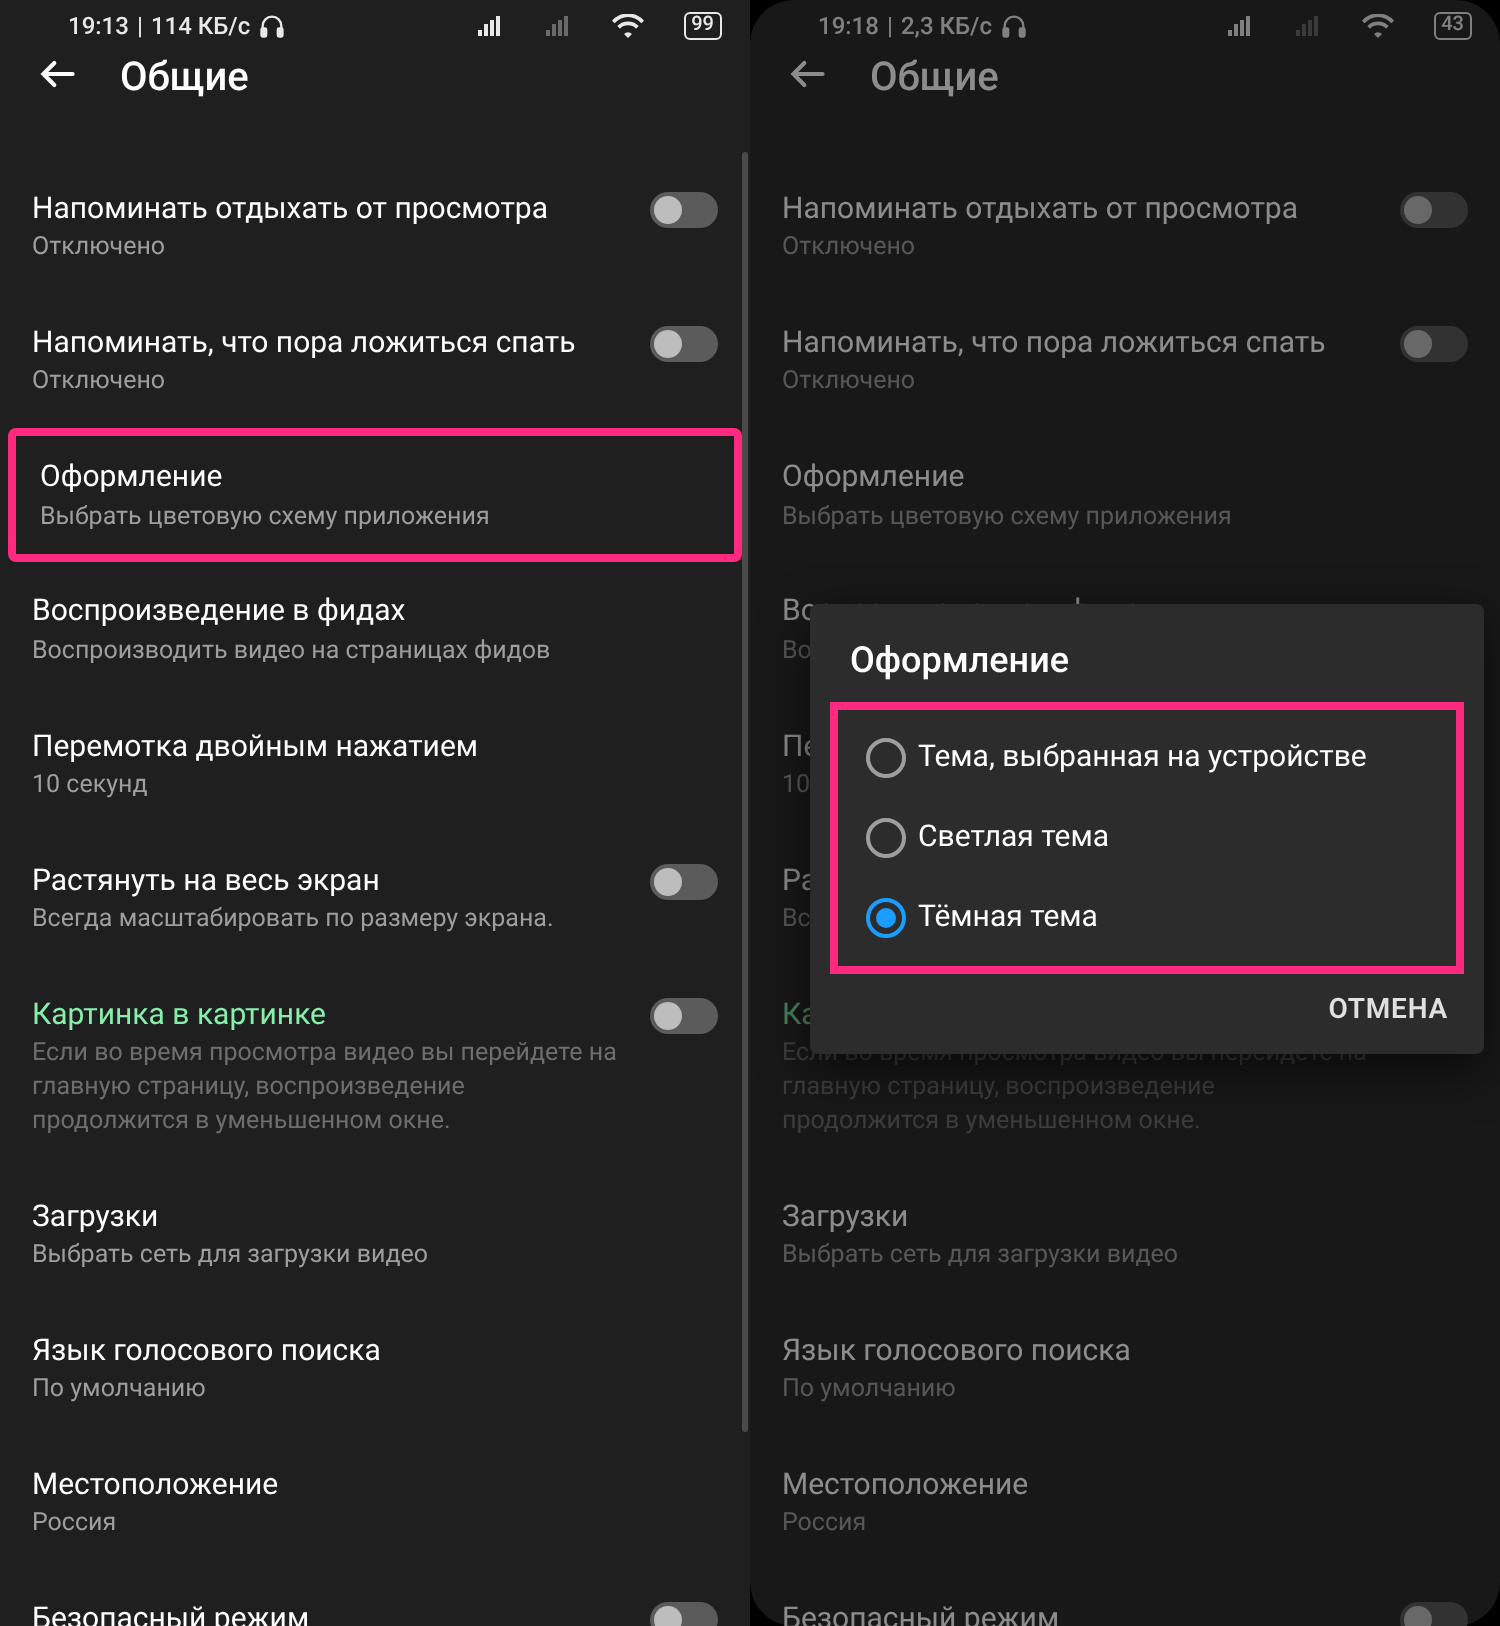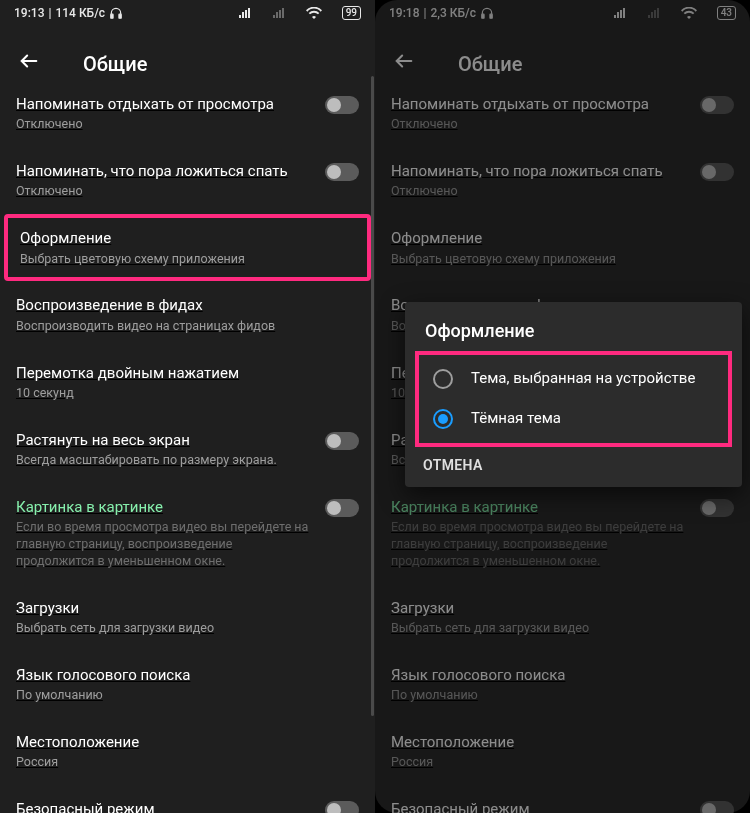--- a/index.html
+++ b/index.html
@@ -3,48 +3,48 @@
 <meta charset="utf-8">
 <style>
   * { box-sizing: border-box; margin: 0; padding: 0; }
   html, body { width: 750px; height: 813px; overflow: hidden; background: #000; font-family: Roboto, Arial, sans-serif; }
   .screens { display: flex; width: 750px; height: 813px; }
   .screen { width: 375px; height: 813px; position: relative; }
   .screen.left { background: #1f1f1f; }
   .screen.right { background: #181818; border-radius: 22px; }
   .screen.right .dim { filter: brightness(0.55); }
   .statusbar { height: 26px; display: flex; align-items: center; justify-content: space-between; padding: 0 14px; color: #e8e8e8; font-size: 12px; font-weight: 500; }
-  .status-left { display: flex; align-items: center; gap: 4px; }
+  .status-left { display: flex; align-items: center; gap: 4px; margin-left: 20px; }
   .status-right { display: flex; align-items: center; gap: 20px; }
   .status-right svg { display: block; }
-  .titlebar { height: 50px; display: flex; align-items: flex-end; padding: 0 18px; gap: 43px; }
+  .titlebar { height: 50px; display: flex; align-items: flex-start; padding: 0 18px; gap: 20px; }
   .titlebar .back svg { stroke: #fff; }
   .title { color: #fff; font-size: 20px; font-weight: 500; }
   .list { padding: 4px 0; }
-  .item { padding: 14px 16px; display: flex; align-items: flex-start; justify-content: space-between; gap: 12px; text-decoration: underline; }
+  .item { padding: 14px 16px; display: flex; align-items: flex-start; justify-content: space-between; gap: 12px; }
   .item .text { flex: 1; min-width: 0; }
   .item .primary { color: #fff; font-size: 15px; line-height: 1.35; }
   .item .secondary { color: #9e9e9e; font-size: 12.5px; line-height: 1.35; margin-top: 2px; }
   .item.disabled .primary { color: #86efac; }
   .item.disabled .secondary { color: #6e6e6e; }
   .toggle { width: 34px; height: 18px; border-radius: 9px; background: #5b5b5b; position: relative; margin-top: 2px; flex-shrink: 0; }
   .toggle::after { content: ""; position: absolute; left: 2px; top: 2px; width: 14px; height: 14px; border-radius: 50%; background: #bdbdbd; }
   .highlight { border: 4px solid #ff2a7f; border-radius: 4px; margin: 0 4px; padding: 10px 12px; }
   .scrollbar { position: absolute; right: 1px; top: 76px; width: 3px; height: 640px; background: #4a4a4a; border-radius: 2px; }
   
   .overlay { position: absolute; inset: 0; pointer-events: none; }
   .dialog { position: absolute; left: 30px; right: 8px; top: 302px; background: #2c2c2c; border-radius: 4px; box-shadow: 0 8px 24px rgba(0,0,0,.6); padding: 18px 0 8px; }
   .dialog-title { color: #fff; font-size: 18px; font-weight: 500; padding: 0 20px 10px; }
   .opt-box { border: 4px solid #ff2a7f; margin: 0 10px; padding: 4px 4px; }
-  .opt { display: flex; align-items: center; gap: 18px; padding: 10px 10px; }
+  .opt { display: flex; align-items: center; gap: 6px; padding: 10px 10px; }
   .opt .radio { width: 20px; height: 20px; border-radius: 50%; border: 2px solid #9e9e9e; flex-shrink: 0; position: relative; }
   .opt.selected .radio { border-color: #1a9dff; }
   .opt.selected .radio::after { content: ""; position: absolute; inset: 3px; border-radius: 50%; background: #1a9dff; }
   .opt .label { color: #fff; font-size: 15px; line-height: 1.3; }
-  .dialog-actions { display: flex; justify-content: flex-start; padding: 10px 18px 6px; }
+  .dialog-actions { display: flex; justify-content: flex-end; padding: 10px 18px 6px; }
   .dialog-actions .btn { color: #e0e0e0; font-size: 14px; font-weight: 600; letter-spacing: .4px; }
   .hp-icon svg { display: block; }
 </style>
 </head>
 <body>
 
 <div class="screens">
 
   <div class="screen left">
     <div class="statusbar">
@@ -279,20 +279,24 @@
     </div>
 
     <div class="overlay">
       <div class="dialog">
         <div class="dialog-title">Оформление</div>
         <div class="opt-box">
             <div class="opt">
               <div class="radio"></div>
               <div class="label">Тема, выбранная на устройстве</div>
             </div>
+            <div class="opt">
+              <div class="radio"></div>
+              <div class="label">Светлая тема</div>
+            </div>
             <div class="opt selected">
               <div class="radio"></div>
               <div class="label">Тёмная тема</div>
             </div>
           </div>
         <div class="dialog-actions">
           <span class="btn">ОТМЕНА</span>
         </div>
       </div>
     </div>

